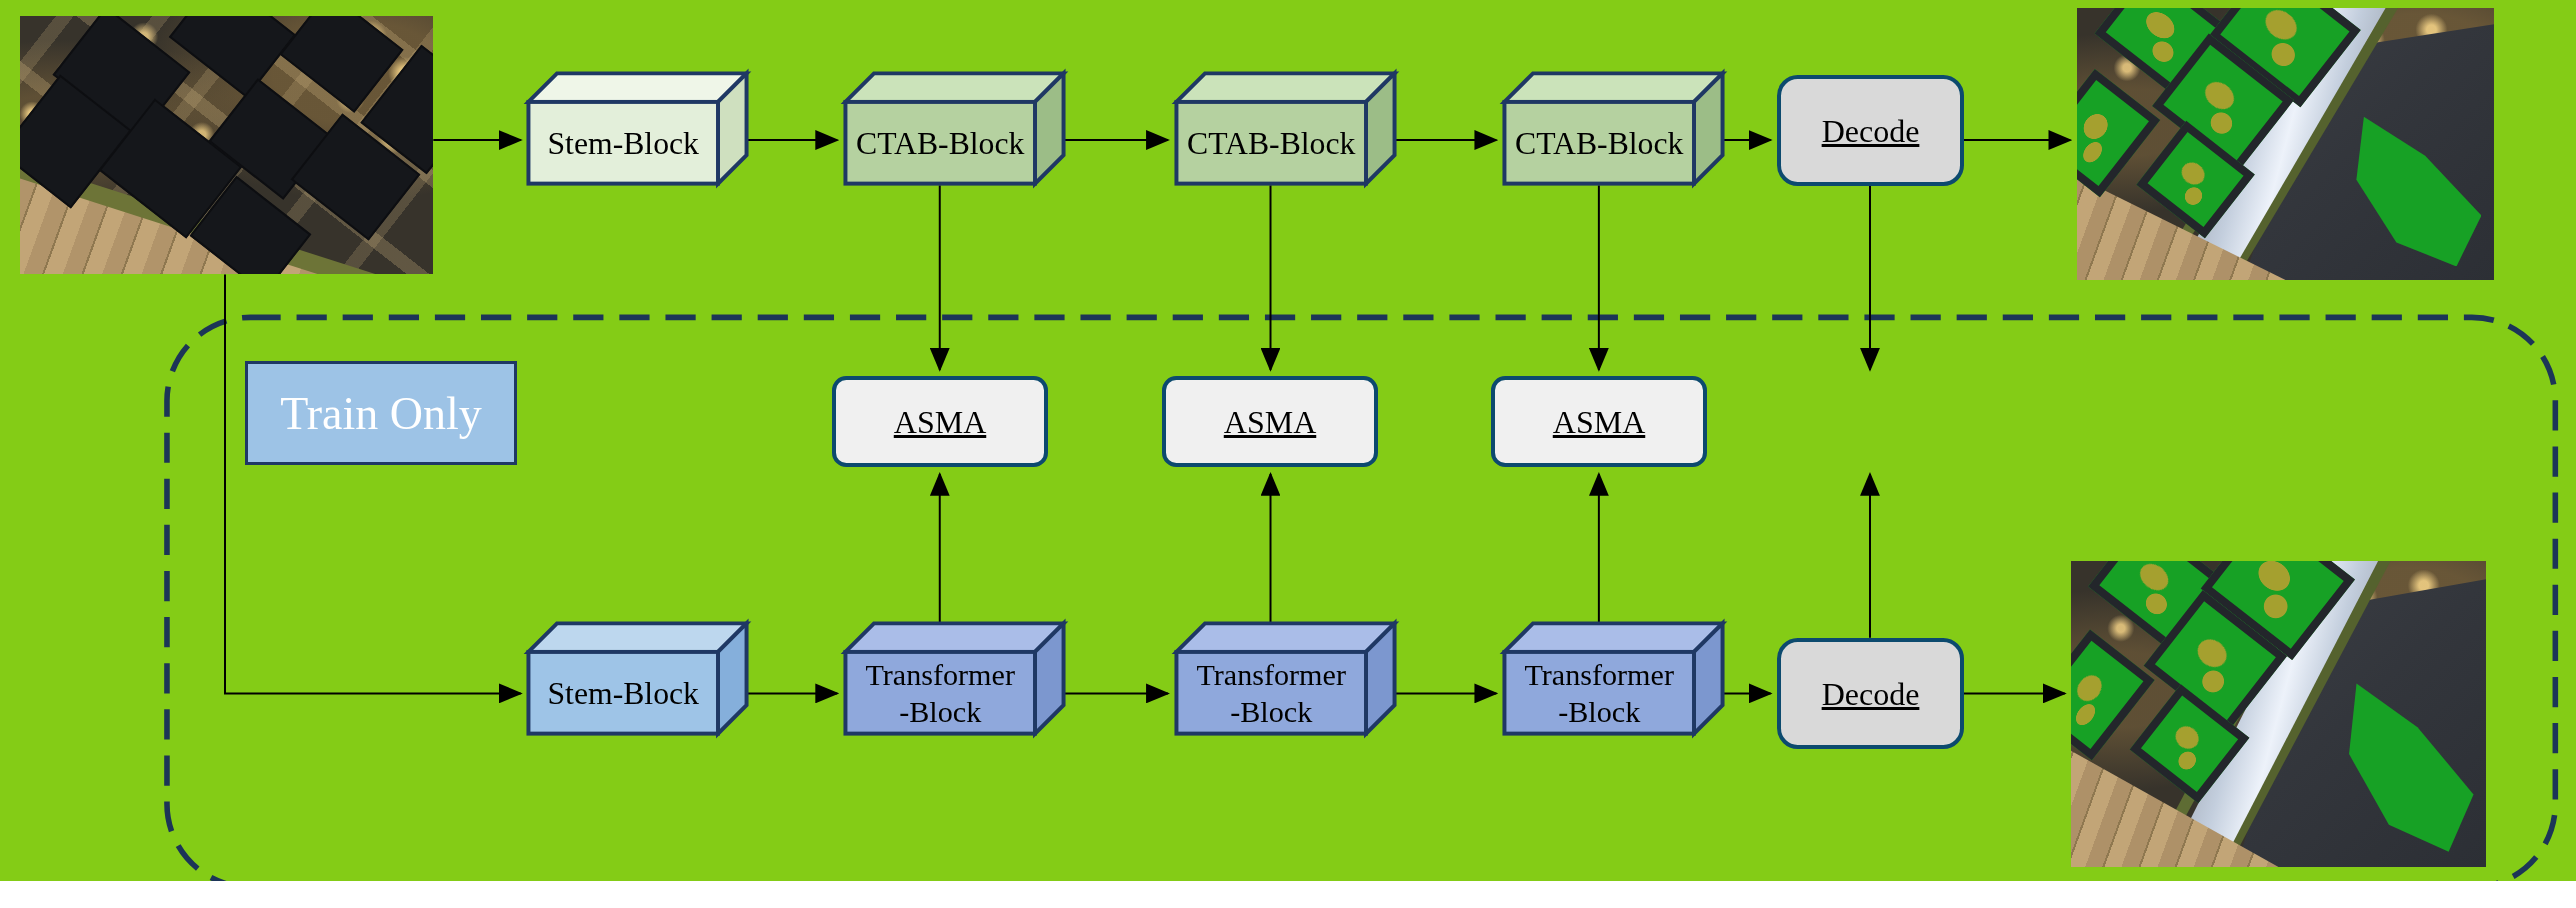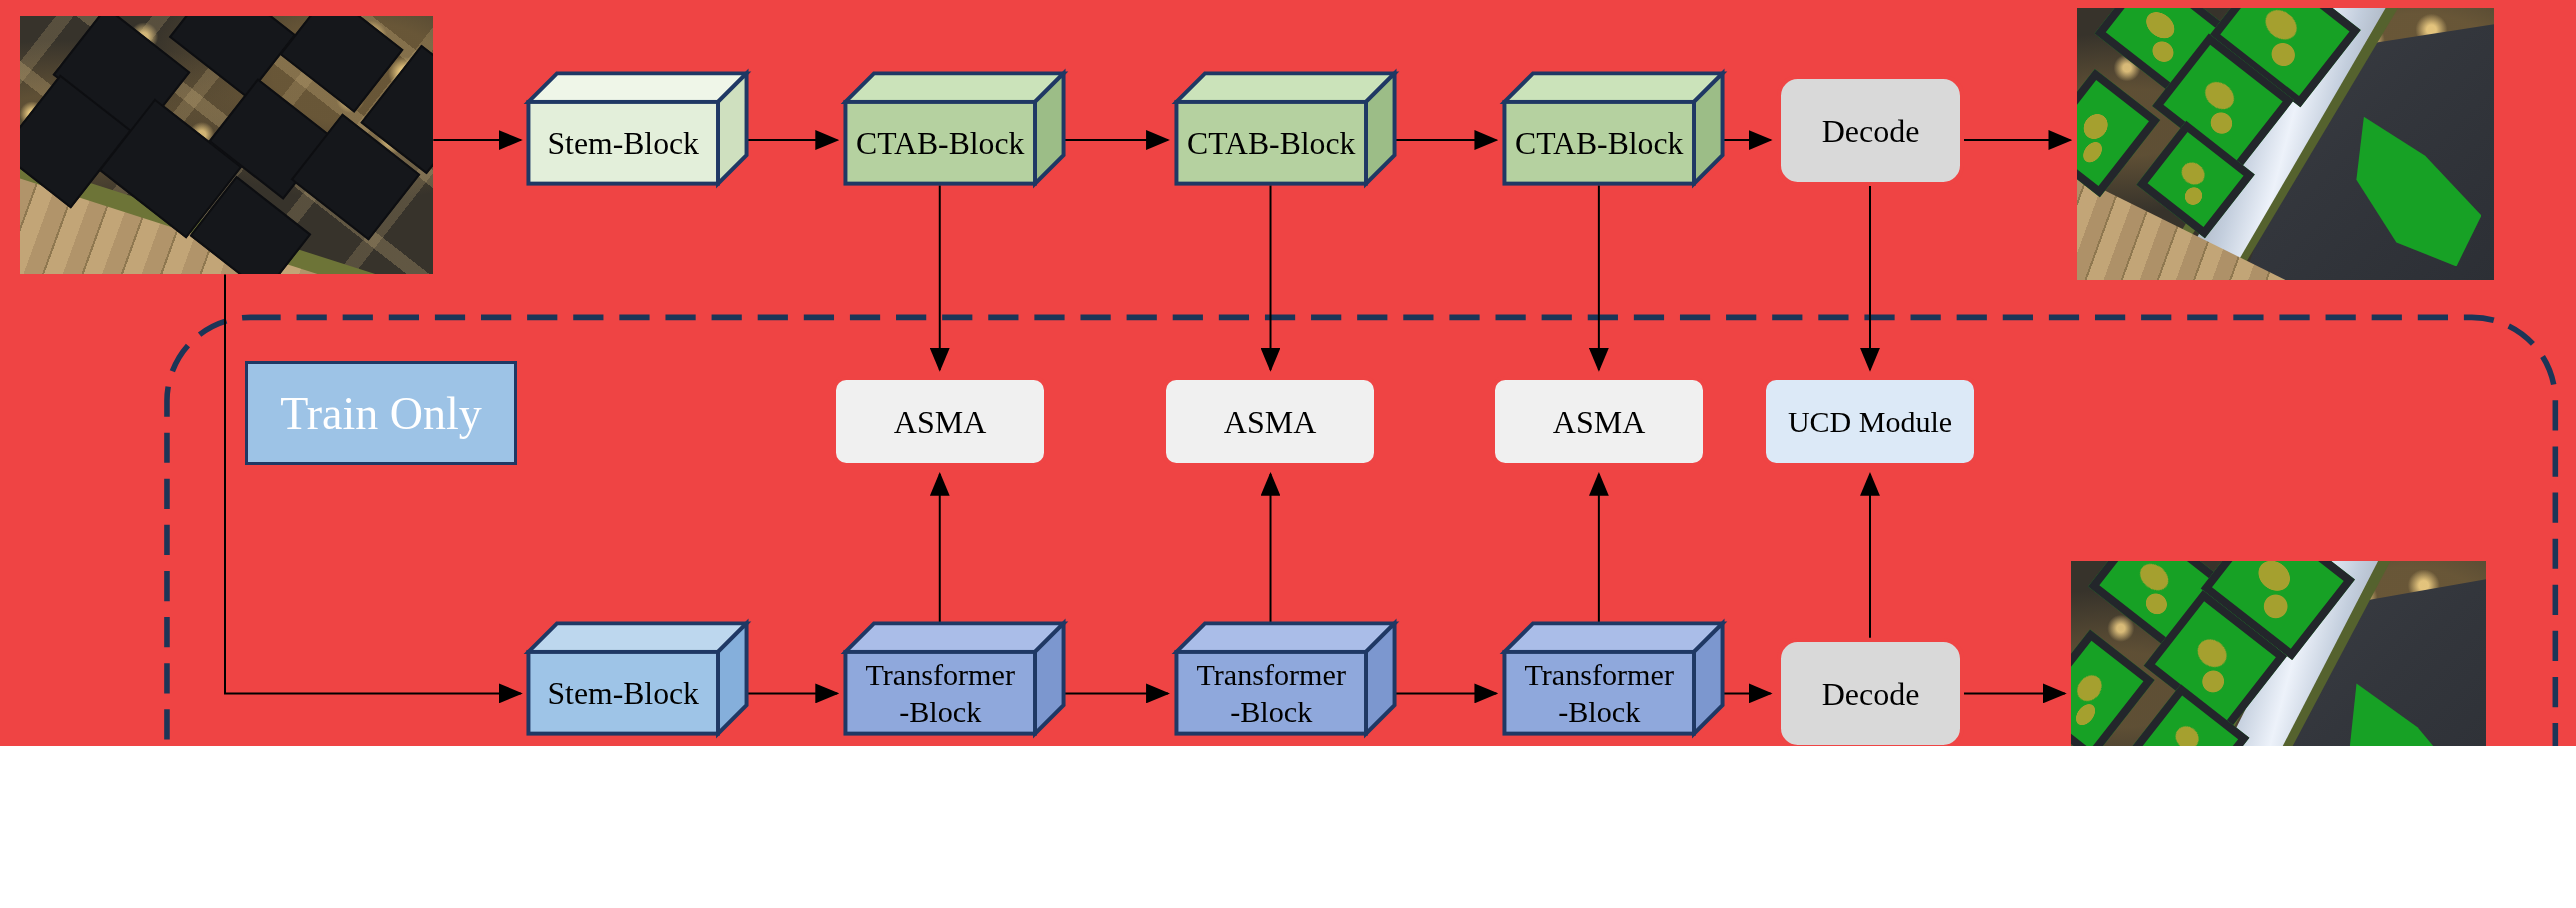--- a/index.html
+++ b/index.html
@@ -1,38 +1,38 @@
 <!DOCTYPE html>
 <html style="font-size:12.7px"><head>
 <meta charset="utf-8">
 <style>
   html,body{margin:0;padding:0;background:#ffffff;}
-  .canvas{position:relative;width:2576px;height:746px;background:#ef4444;overflow:hidden;
+  .canvas{position:relative;width:2576px;height:881px;background:#84cc16;overflow:hidden;
           font-family:"Liberation Serif","DejaVu Serif",serif;text-align:center;}
 
   
   svg.overlay{position:absolute;left:0;top:0;z-index:2;}
   .conn{stroke:#000;stroke-width:2.5;fill:none;}
   .dashedbox{fill:none;stroke:#1C3557;stroke-width:7;stroke-dasharray:38 20;}
 
   
   svg.box3d{position:absolute;z-index:3;overflow:visible;}
   .b3{stroke:#1F3864;stroke-width:5;stroke-linejoin:miter;}
   .f-lg{fill:#E3EFDA}.t-lg{fill:#EFF6E8}.s-lg{fill:#CFE0BF}
   .f-g {fill:#B5D1A0}.t-g {fill:#CBE3BA}.s-g {fill:#9CBD87}
   .f-lb{fill:#9EC4E7}.t-lb{fill:#BDD7EE}.s-lb{fill:#85AFDB}
   .f-b {fill:#8FA8DC}.t-b {fill:#AABDE8}.s-b {fill:#7C97CF}
   .b3-text{fill:#000;font-family:"Liberation Serif","DejaVu Serif",serif;font-size:40px;
            text-anchor:middle;dominant-baseline:central;}
   .b3-text.small{font-size:38px;}
 
   
-  .rbox{position:absolute;z-index:3;box-sizing:border-box;border:4px solid #ef4444;
+  .rbox{position:absolute;z-index:3;box-sizing:border-box;border:4px solid #0c4a6e;
         display:flex;align-items:center;justify-content:center;color:#000;
-        font-size:32px;line-height:1;}
+        font-size:32px;line-height:1;text-decoration:underline;}
   .decodebox{width:187px;height:111px;border-radius:20.7px;background:#D9D9D9;}
   .asmabox{width:216px;height:91px;border-radius:14.3px;background:#F0F0F0;}
   .ucdbox{width:216px;height:91px;border-radius:14.3px;background:#DCE9F7;font-size:30px;}
 
   .trainlabel{position:absolute;left:245px;top:327px;width:272px;height:104px;z-index:3;
         box-sizing:border-box;border:3.2px solid #1F3864;background:#9DC3E6;color:#fff;
         display:flex;align-items:center;justify-content:center;font-size:46px;margin-top:34px;}
 
   
   .photo{position:absolute;overflow:hidden;z-index:1;background:#37332B;}
@@ -207,23 +207,20 @@
 
   <div class="rbox asmabox" style="left:832px;top:376px">
     <span>ASMA</span>
   </div>
   <div class="rbox asmabox" style="left:1162px;top:376px">
     <span>ASMA</span>
   </div>
   <div class="rbox asmabox" style="left:1491px;top:376px">
     <span>ASMA</span>
   </div>
-  <div class="rbox ucdbox" style="left:1762px;top:376px">
-    <span>UCD Module</span>
-  </div>
 
   <svg class="box3d" style="left:526px;top:621px" width="223" height="115" viewBox="0 0 280 145">
     <polygon class="b3 t-lb" points="2.5,39 38.5,3 277.5,3 241.5,39"></polygon>
     <polygon class="b3 s-lb" points="241.5,39 277.5,3 277.5,106 241.5,142"></polygon>
     <rect class="b3 f-lb" x="2.5" y="39" width="239" height="103"></rect>
     <text class="b3-text" x="122" y="91">Stem-Block</text>
   </svg>
 
   <svg class="box3d" style="left:843px;top:621px" width="223" height="115" viewBox="0 0 280 145">
     <polygon class="b3 t-b" points="2.5,39 38.5,3 277.5,3 241.5,39"></polygon>

